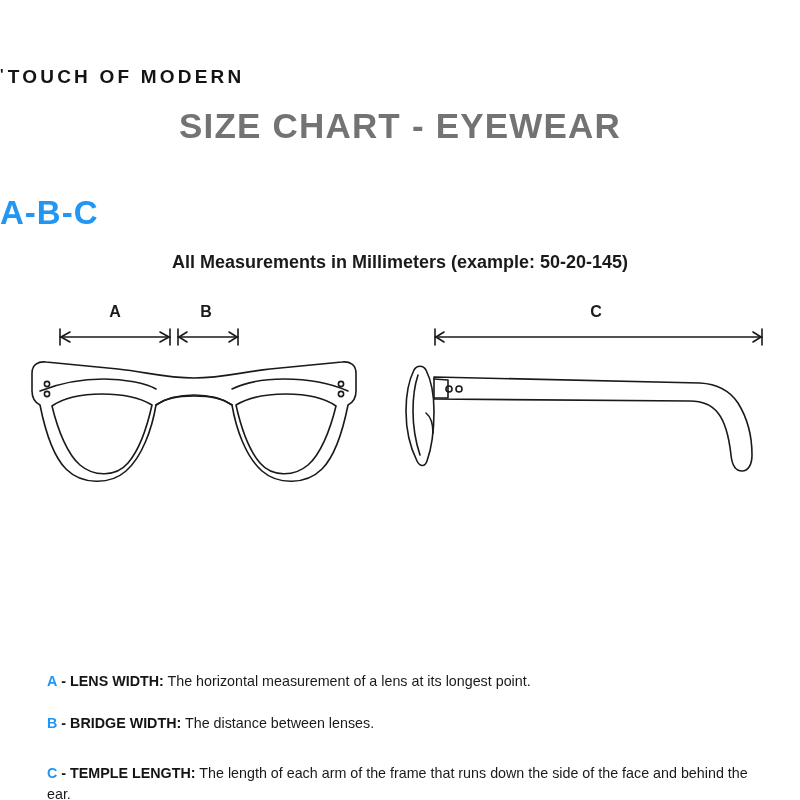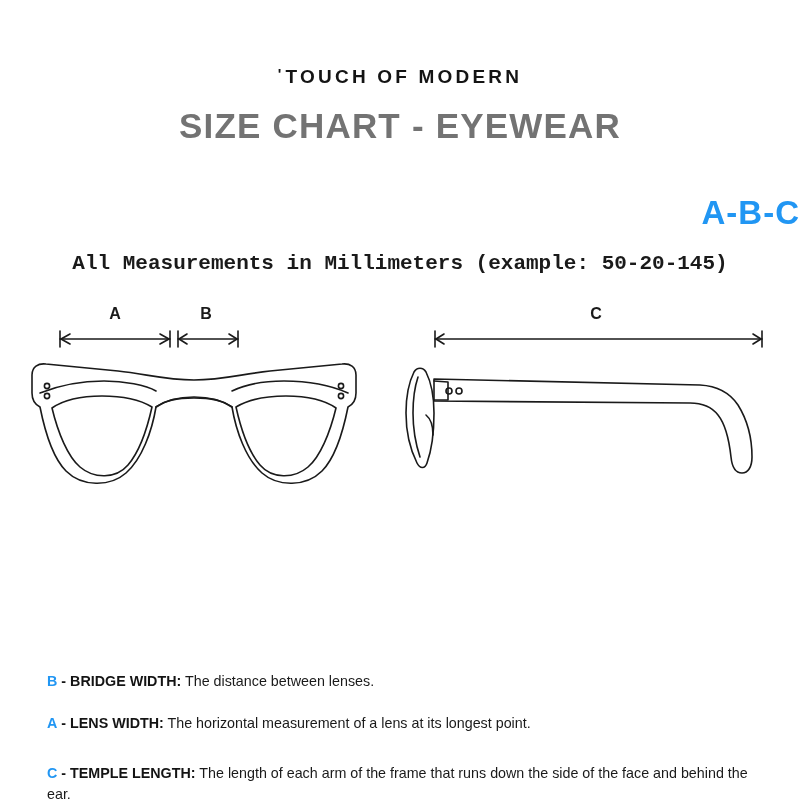--- a/index.html
+++ b/index.html
@@ -17,21 +17,21 @@
   }
   .page {
     width: 800px;
     height: 800px;
     position: relative;
     box-sizing: border-box;
   }
 
   
   .brand {
-    text-align: center;
+    text-align: left;
     margin-top: 66px;
     font-size: 19px;
     font-weight: bold;
     letter-spacing: 3.2px;
     color: #141414;
   }
   .brand .tick {
     display: inline-block;
     transform: translateY(-4px);
     font-size: 15px;
@@ -39,34 +39,33 @@
   }
   .title {
     text-align: center;
     margin-top: 18px;
     font-size: 35px;
     font-weight: bold;
     letter-spacing: 1.2px;
     color: #737373;
   }
   .abc {
-    text-align: right;
+    text-align: left;
     margin-top: 48px;
     font-size: 33px;
     font-weight: bold;
     letter-spacing: 1px;
     color: #2196f3;
   }
   .units {
     text-align: center;
     margin-top: 20px;
-    font-size: 21px;
+    font-size: 18px;
     font-weight: bold;
     color: #1a1a1a;
-    font-family: Liberation Mono, monospace;
   }
 
   
   .diagram {
     position: relative;
     width: 800px;
     height: 230px;
     margin-top: 22px;
   }
   .diagram svg {
@@ -209,31 +208,31 @@
         <circle cx="459" cy="94" r="3"></circle>
 
         <path d="M426,118 C431,122 433,130 433,138"></path>
       </g>
     </svg>
   </div>
 
   <div class="legend">
 
     <div class="legend-row">
+      <span class="key">A</span>
+      <span class="term">-</span>
+      <span class="term">LENS WIDTH:</span>
+      <span class="desc">The horizontal measurement of a lens at its longest point.</span>
+    </div>
+
+    <div class="legend-row">
       <span class="key">B</span>
       <span class="term">-</span>
       <span class="term">BRIDGE WIDTH:</span>
       <span class="desc">The distance between lenses.</span>
-    </div>
-
-    <div class="legend-row">
-      <span class="key">A</span>
-      <span class="term">-</span>
-      <span class="term">LENS WIDTH:</span>
-      <span class="desc">The horizontal measurement of a lens at its longest point.</span>
     </div>
 
     <div class="legend-row">
       <span class="key">C</span>
       <span class="term">-</span>
       <span class="term">TEMPLE LENGTH:</span>
       <span class="desc">The length of each arm of the frame that runs down the side of the face and behind the ear.</span>
     </div>
 
   </div>

